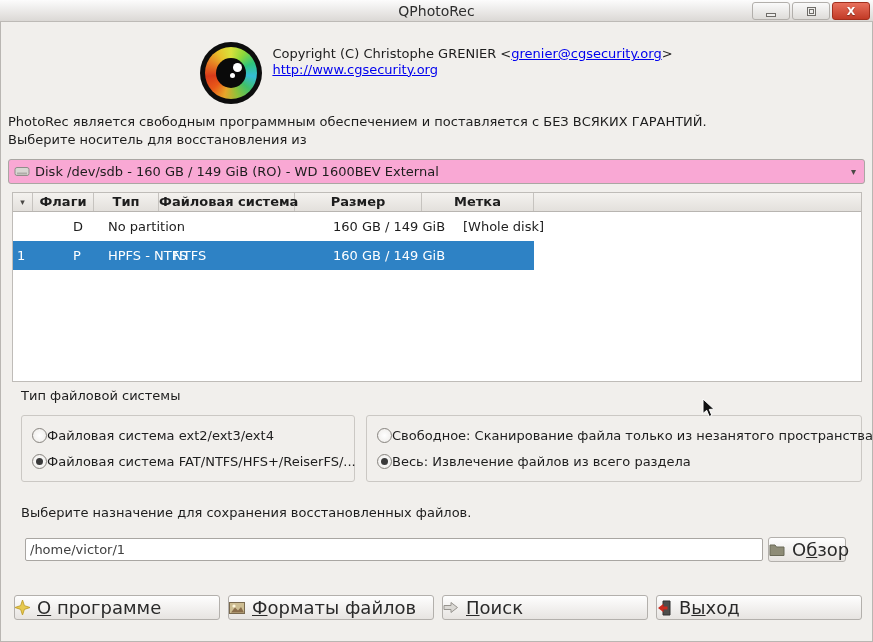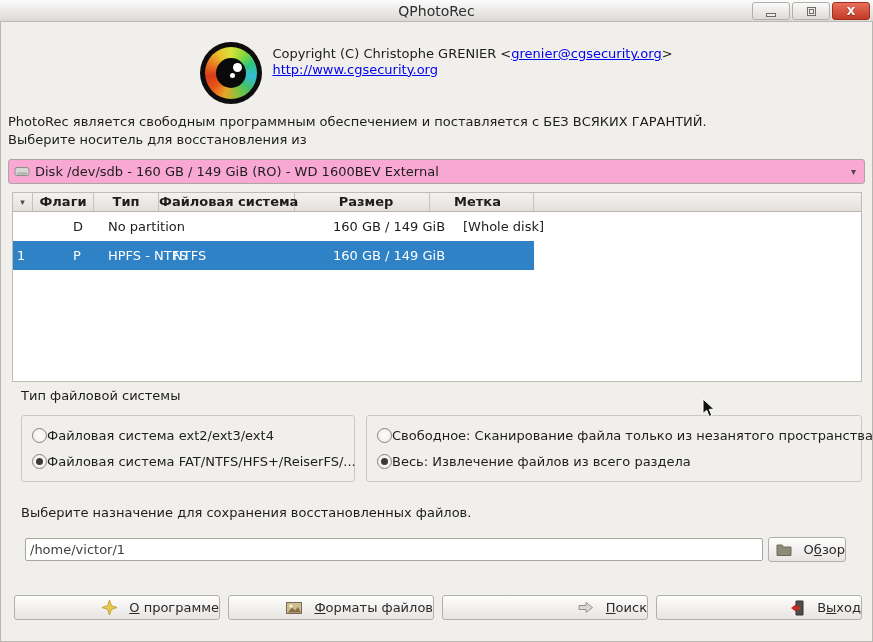--- a/index.html
+++ b/index.html
@@ -54,21 +54,21 @@
     background:#fff; border:1px solid #bfbcb8; }
   .thead { position:absolute; left:0; top:0; width:100%; height:19px;
     background:linear-gradient(#f4f2ef,#e3e0dc); border-bottom:1px solid #b8b5b1; }
   .th { position:absolute; top:0; height:18px; border-right:1px solid #c6c3bf;
     font-weight:bold; font-size:13px; text-align:center; line-height:18px;
     overflow:visible; white-space:nowrap; cursor:default; }
   .th.c0 { left:0;   width:20px;  color:#4a4845; font-size:9px; }
   .th.c1 { left:20px;  width:61px; }
   .th.c2 { left:81px;  width:65px; }
   .th.c3 { left:146px; width:136px; }
-  .th.c4 { left:290px; width:127px; }
+  .th.c4 { left:282px; width:127px; }
   .th.c5 { left:409px; width:112px; }
   .trow { position:absolute; left:0; width:521px; height:29px; line-height:29px; cursor:default; }
   .trow.r0 { top:19px; }
   .trow.r1 { top:48px; }
   .trow.selected { background:#2e82c5; color:#fff; }
   .cell { position:absolute; top:0; white-space:nowrap; }
   .cell.num   { left:4px; }
   .cell.flags { left:60px; }
   .cell.type  { left:95px; }
   .cell.fs    { left:160px; }
@@ -88,22 +88,22 @@
     align-items:center; justify-content:center; }
   .radio .dot { width:7px; height:7px; border-radius:50%; background:#3a3a3a; }
   .radio-text { white-space:nowrap; }
 
   
   .dest-label { position:absolute; left:21px; top:505px; }
   .dest-input { position:absolute; left:25px; top:538px; width:738px; height:23px;
     border:1px solid #a9a6a2; border-radius:2px; background:#fff; padding:0 4px;
     font-family:"DejaVu Sans", sans-serif; font-size:13px; color:#404040; }
   .btn { background:linear-gradient(#fefefe,#e7e4e1); border:1px solid #b3b0ac;
-    border-radius:3px; display:flex; align-items:center; justify-content:flex-end;
-    gap:12px; font-size:13px; color:#2a2a2a; cursor:default; }
+    border-radius:3px; display:flex; align-items:center; justify-content:flex-start;
+    gap:7px; font-size:18px; color:#2a2a2a; cursor:default; }
   .browse-btn { position:absolute; left:768px; top:537px; width:78px; height:25px; }
   .u { text-decoration:underline; }
 
   
   .actions { position:absolute; left:14px; top:595px; width:848px; height:25px;
     display:flex; gap:8px; }
   .actions .btn { flex:1; height:25px; }
   .btn svg { flex:none; }
 
   

